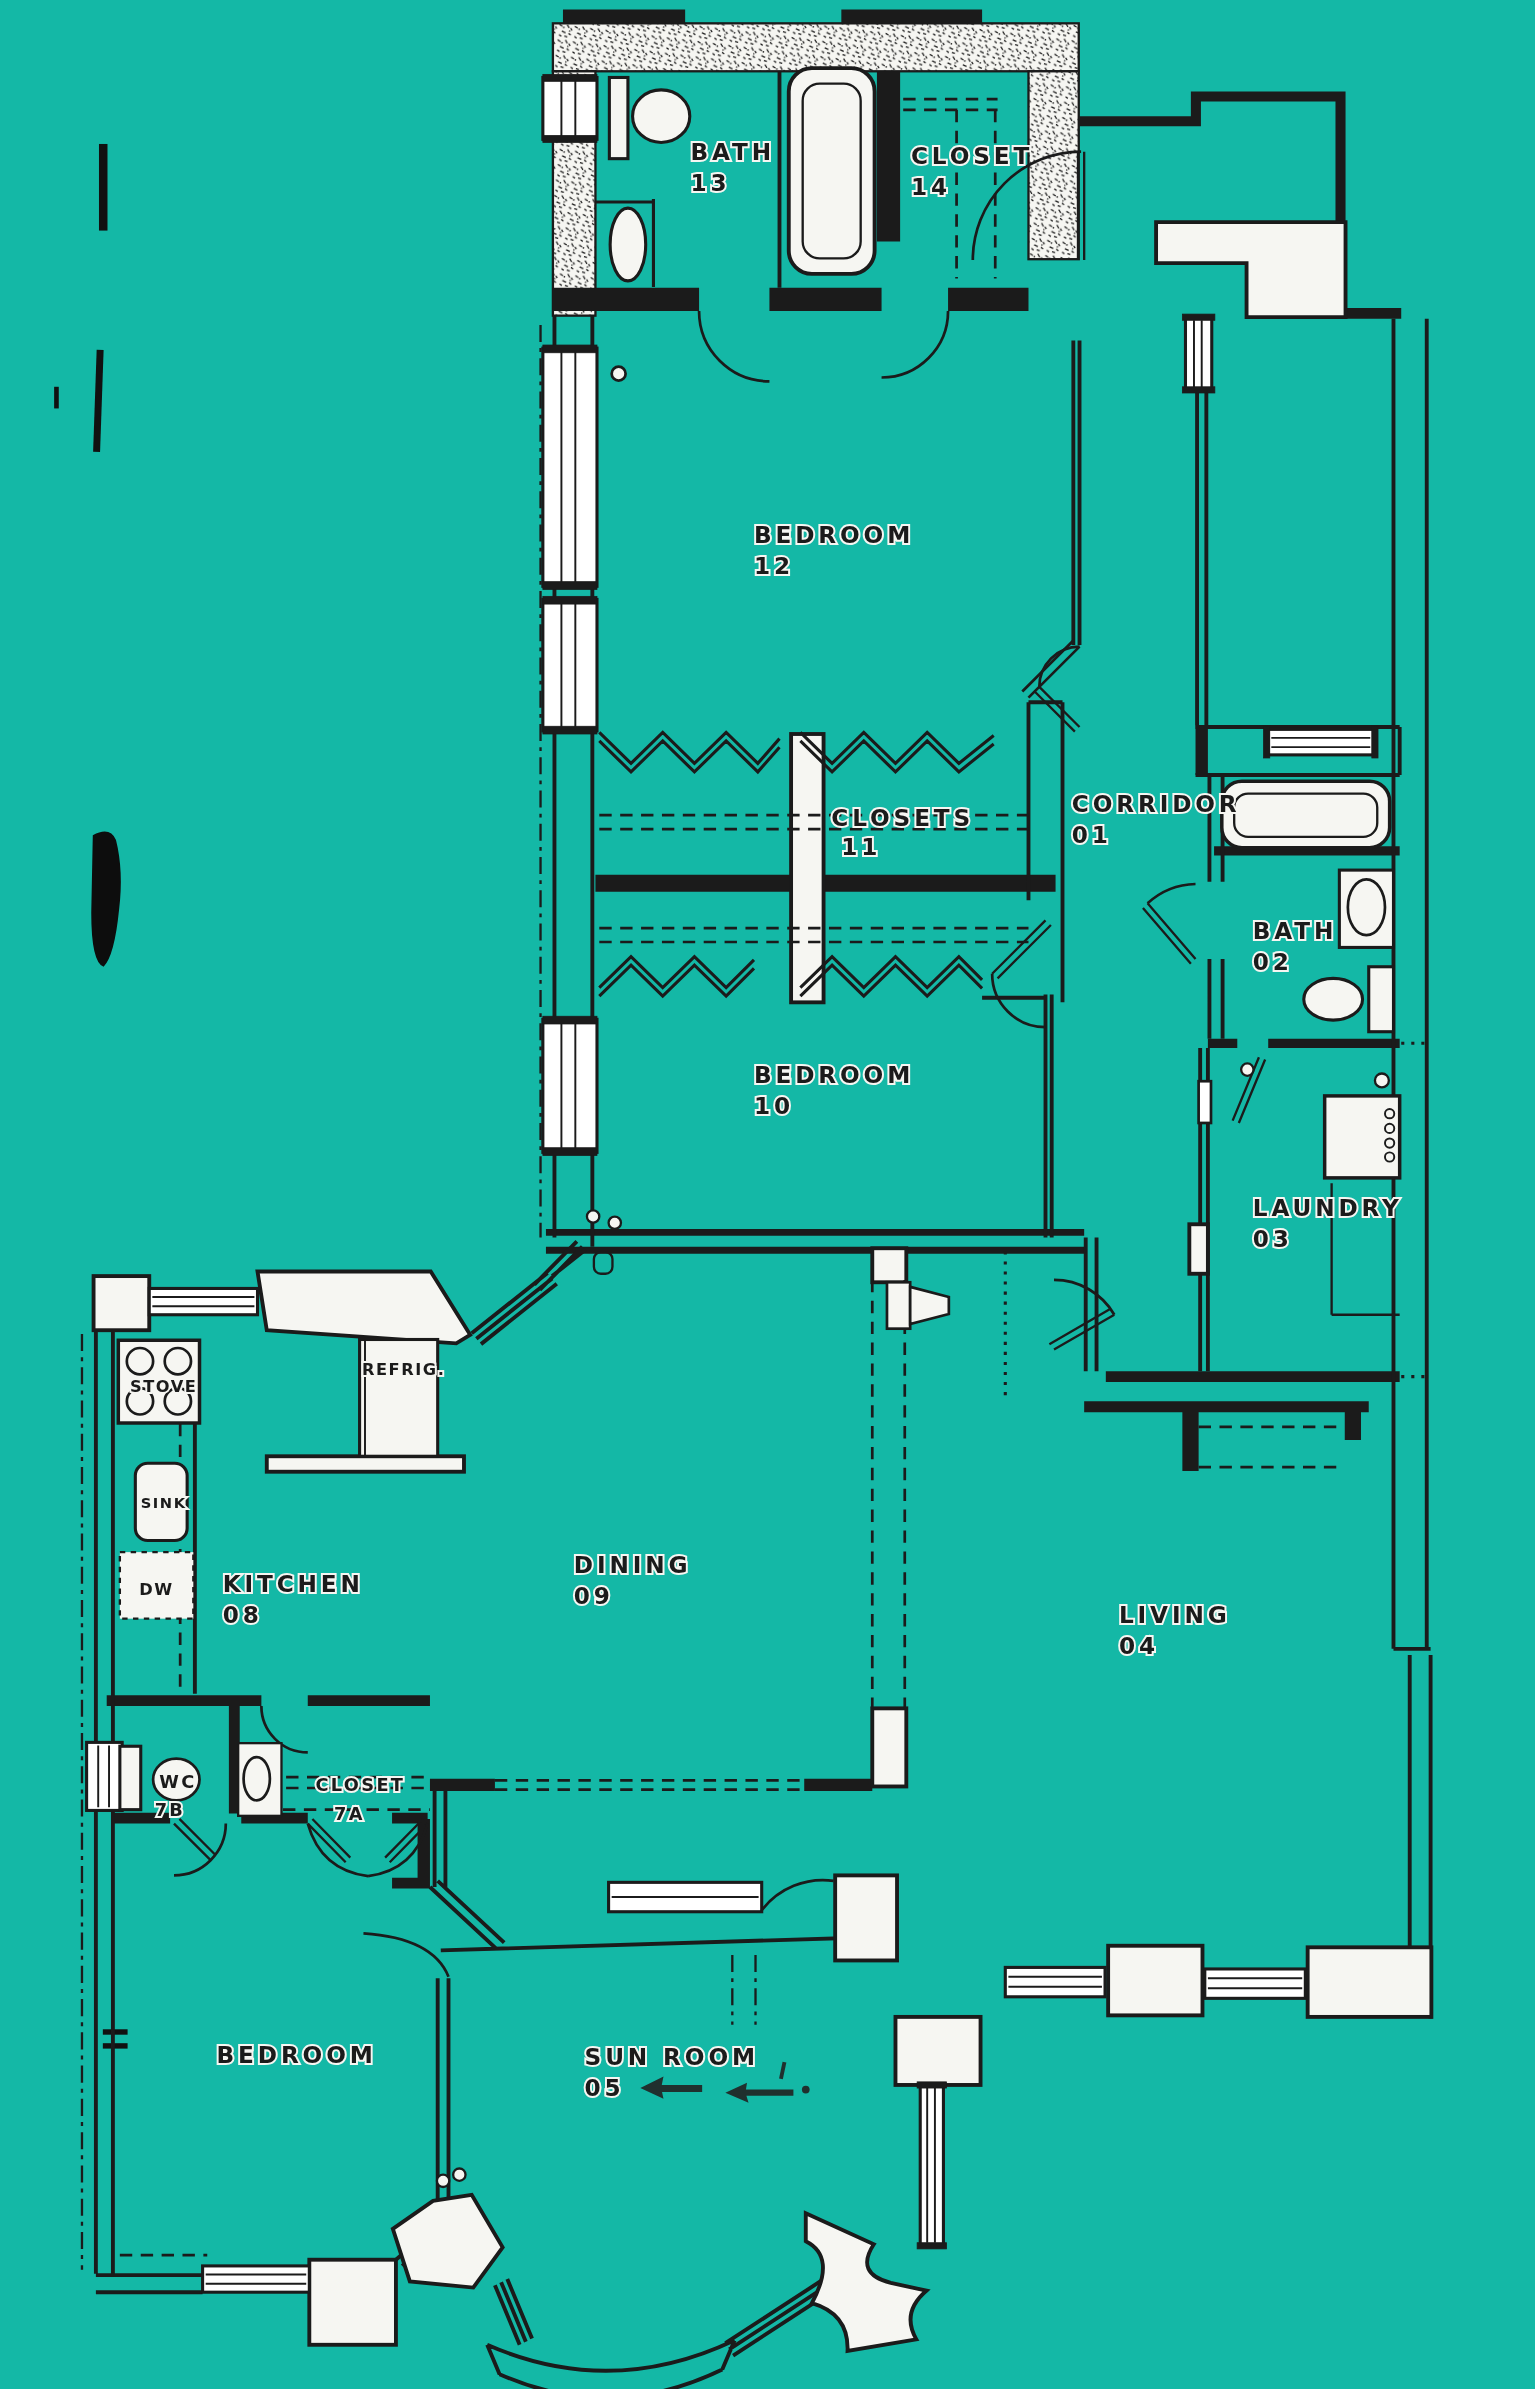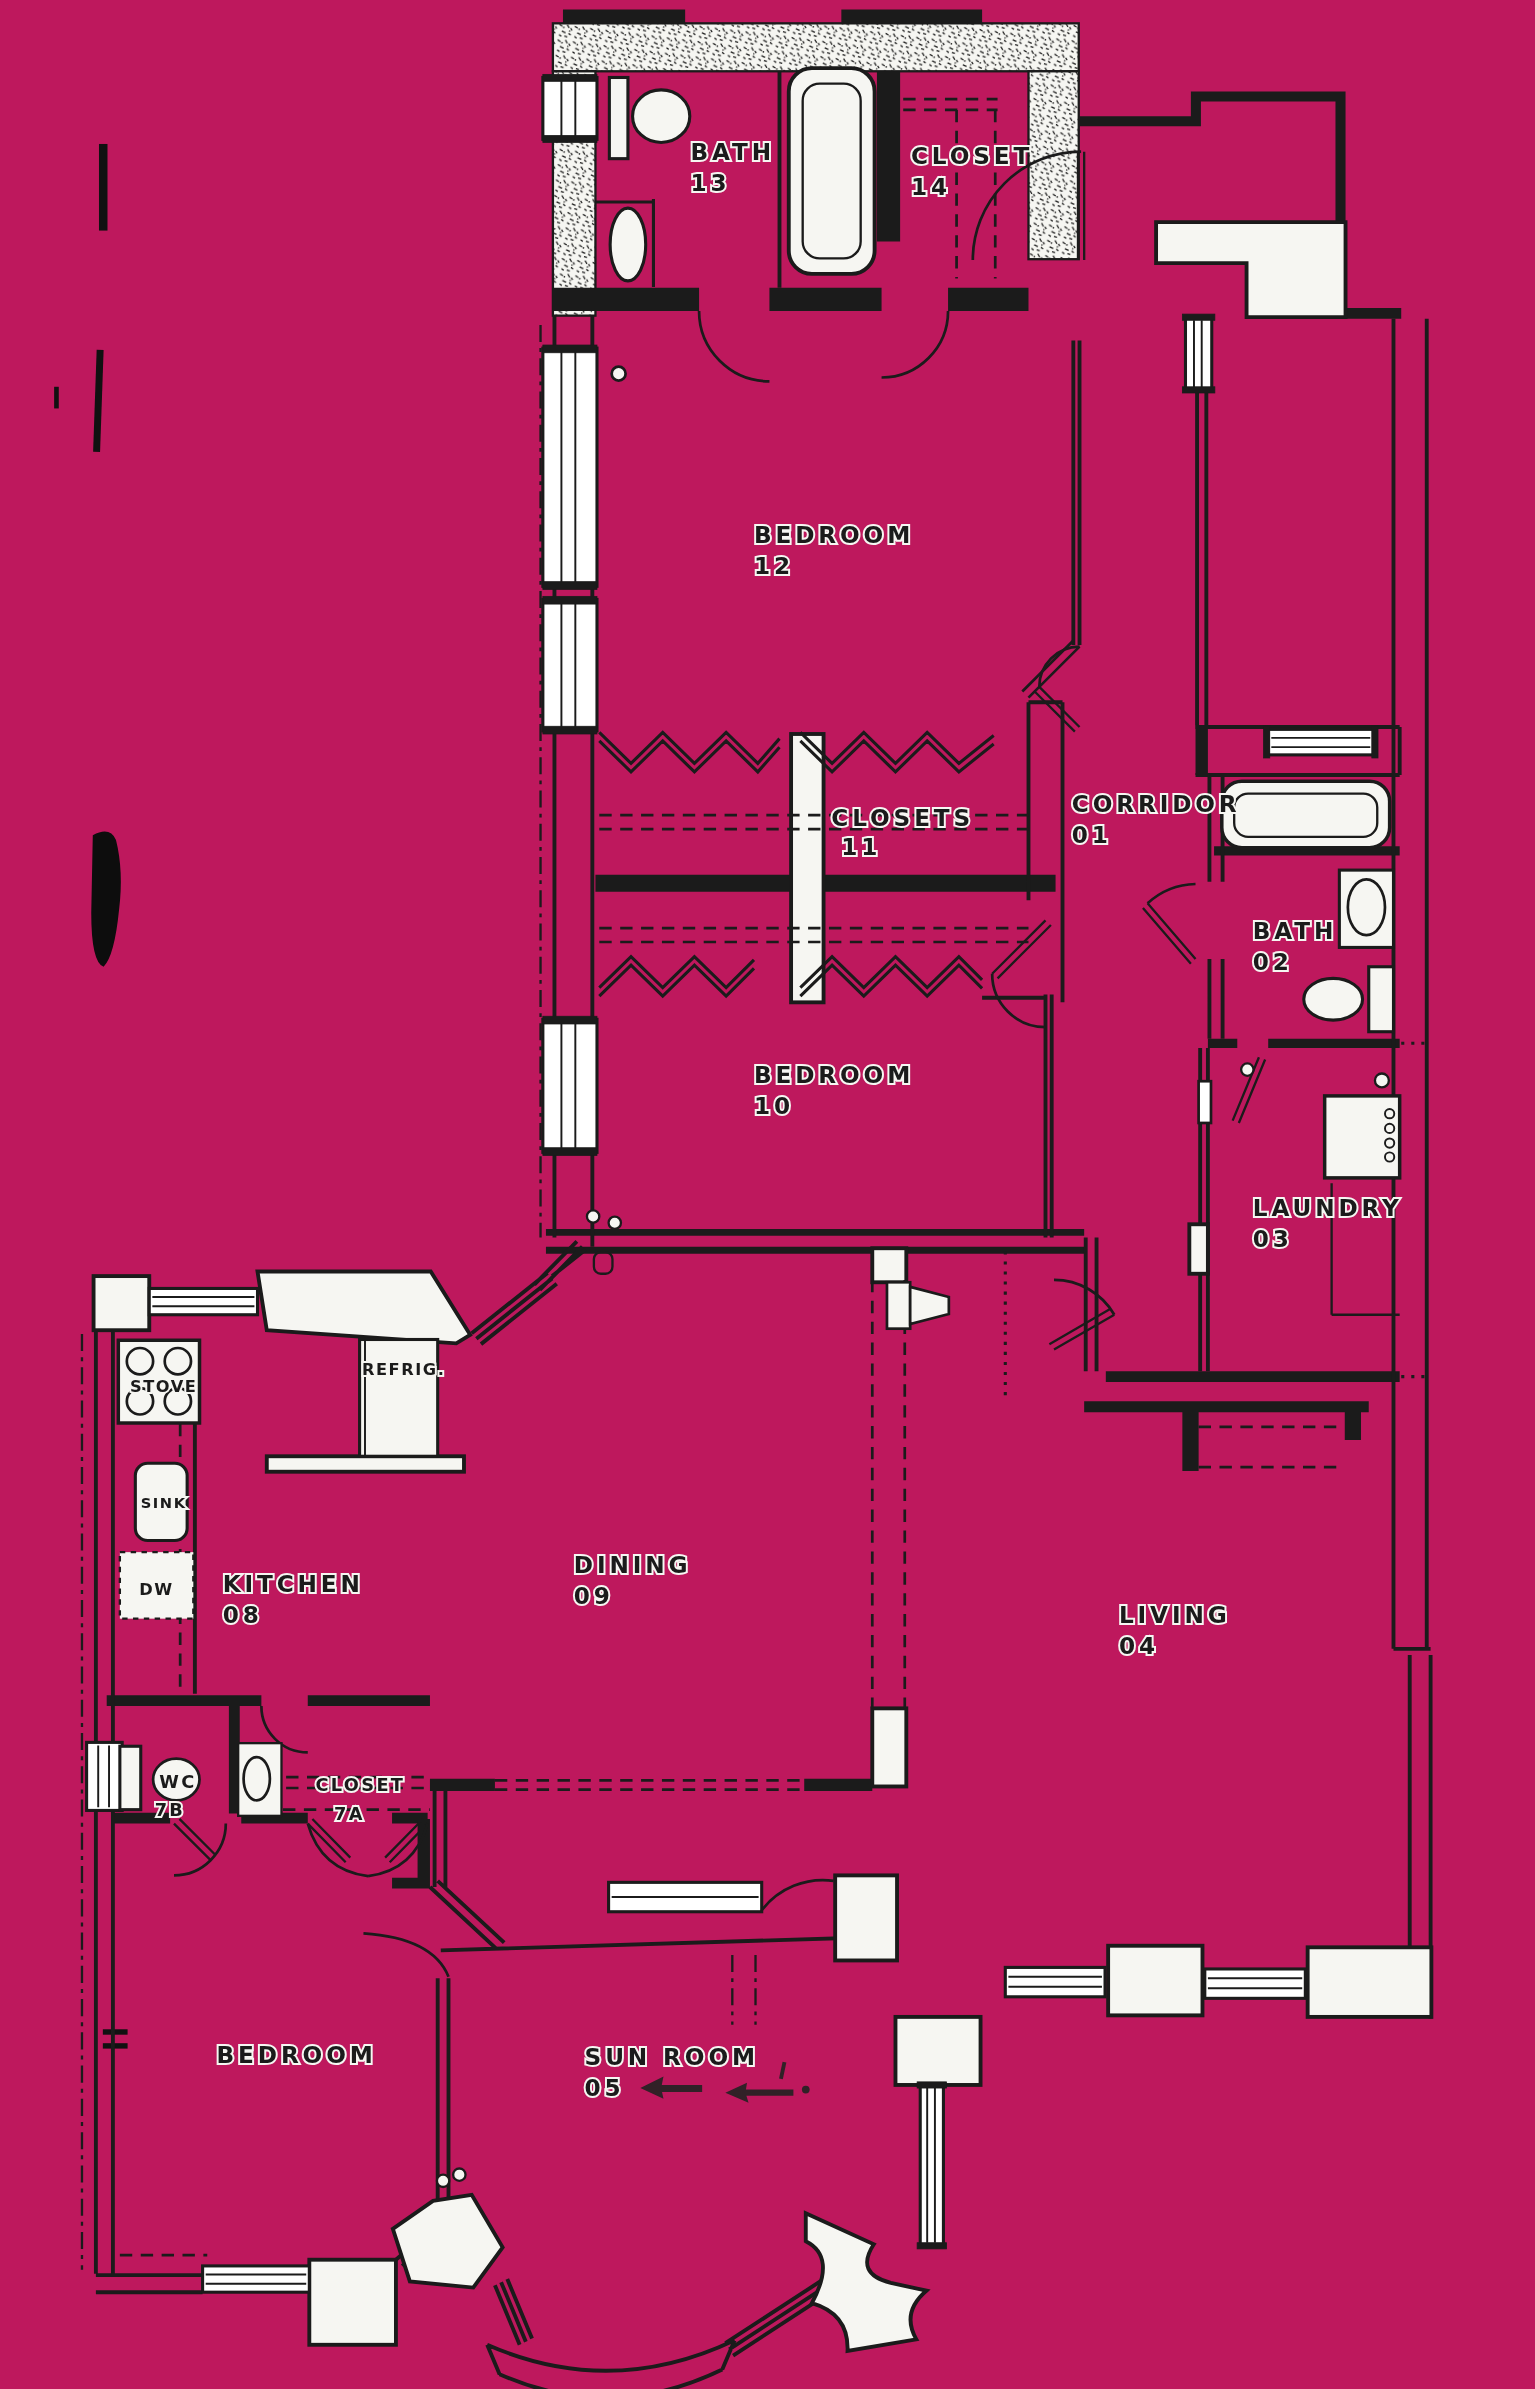--- a/index.html
+++ b/index.html
@@ -1,16 +1,16 @@
 <!DOCTYPE html>
 <html style="font-size:12.4px"><head>
 <meta charset="utf-8">
 <style>
   html,body{margin:0;padding:0;background:#e8e8e4;}
-  .stage{position:relative;width:1535px;height:2389px;background:#be185d;overflow:hidden;}
+  .stage{position:relative;width:1535px;height:2389px;background:#14b8a6;overflow:hidden;}
   svg{position:absolute;left:0;top:0;}
   text{font-family:"DejaVu Sans",sans-serif;font-weight:700;fill:#1b1b1b;
        letter-spacing:5px;paint-order:stroke;stroke:#f6f6f2;stroke-width:5px;}
   .lbl{font-size:30px;}
   .sm{font-size:23px;letter-spacing:3px;}
   .fx{font-size:21px;letter-spacing:2px;}
 </style>
 </head>
 <body>
 

